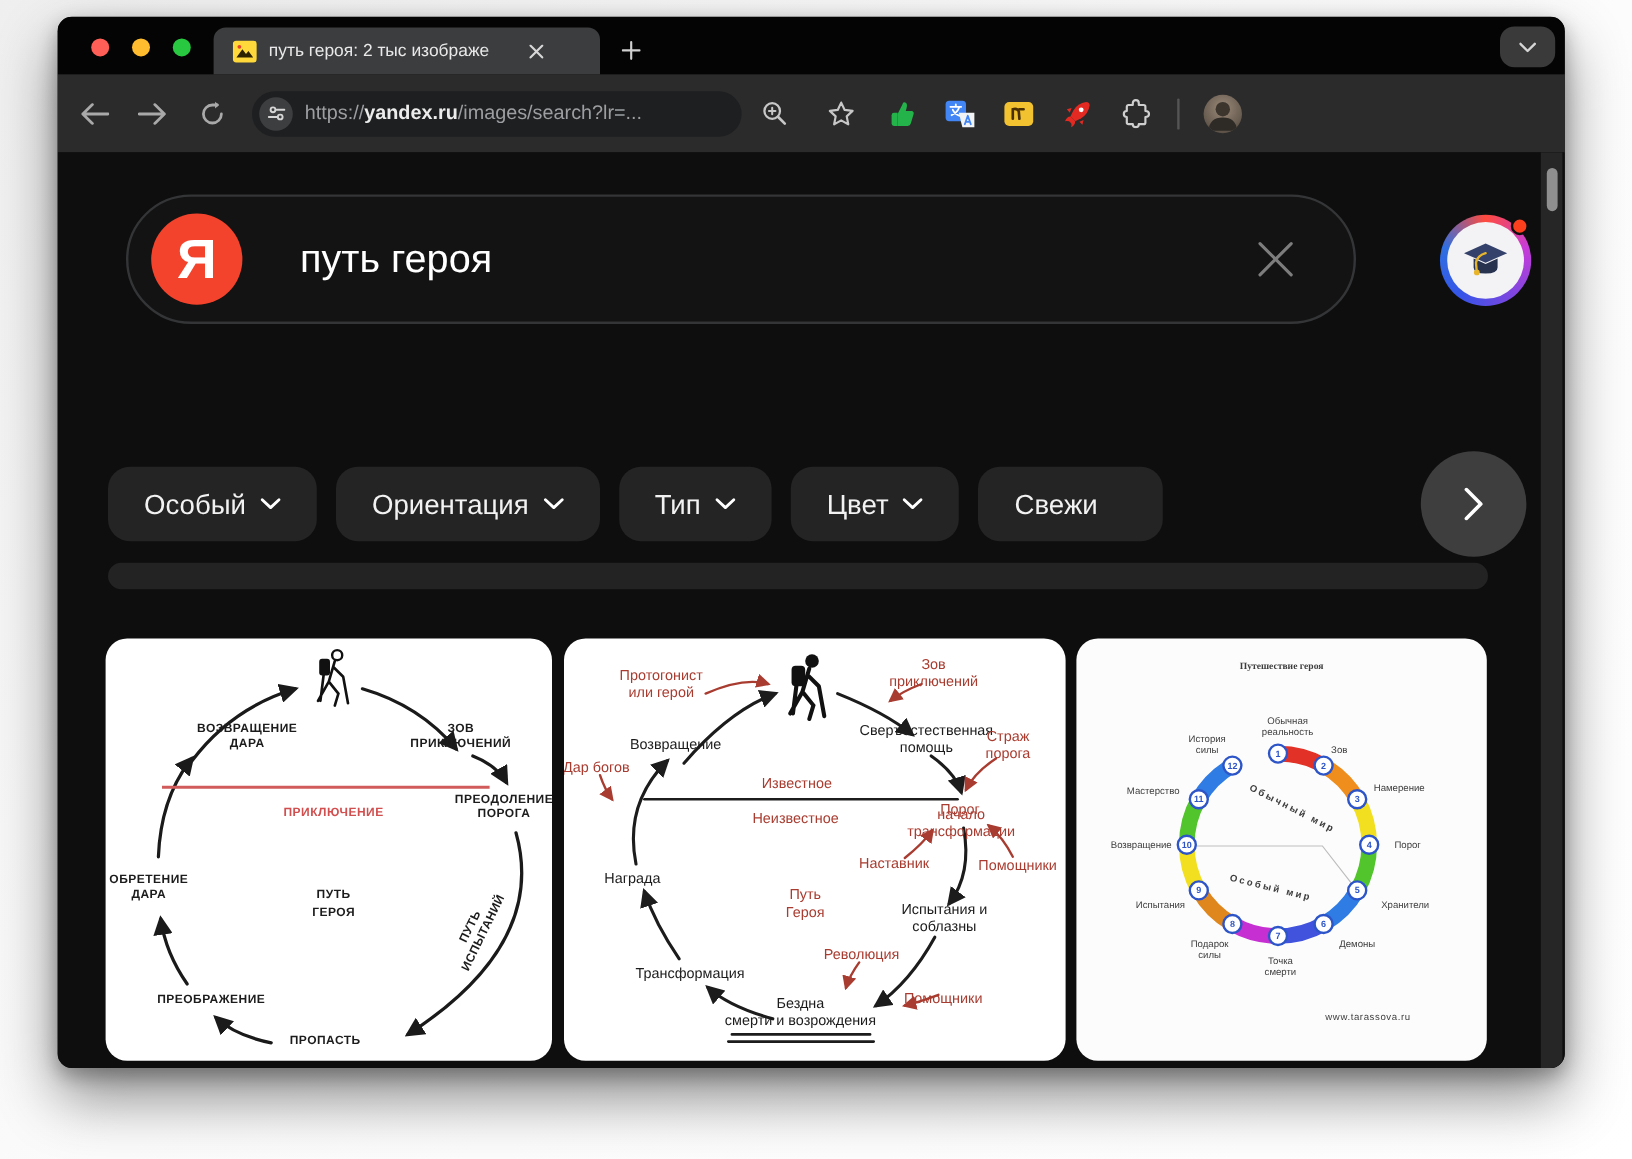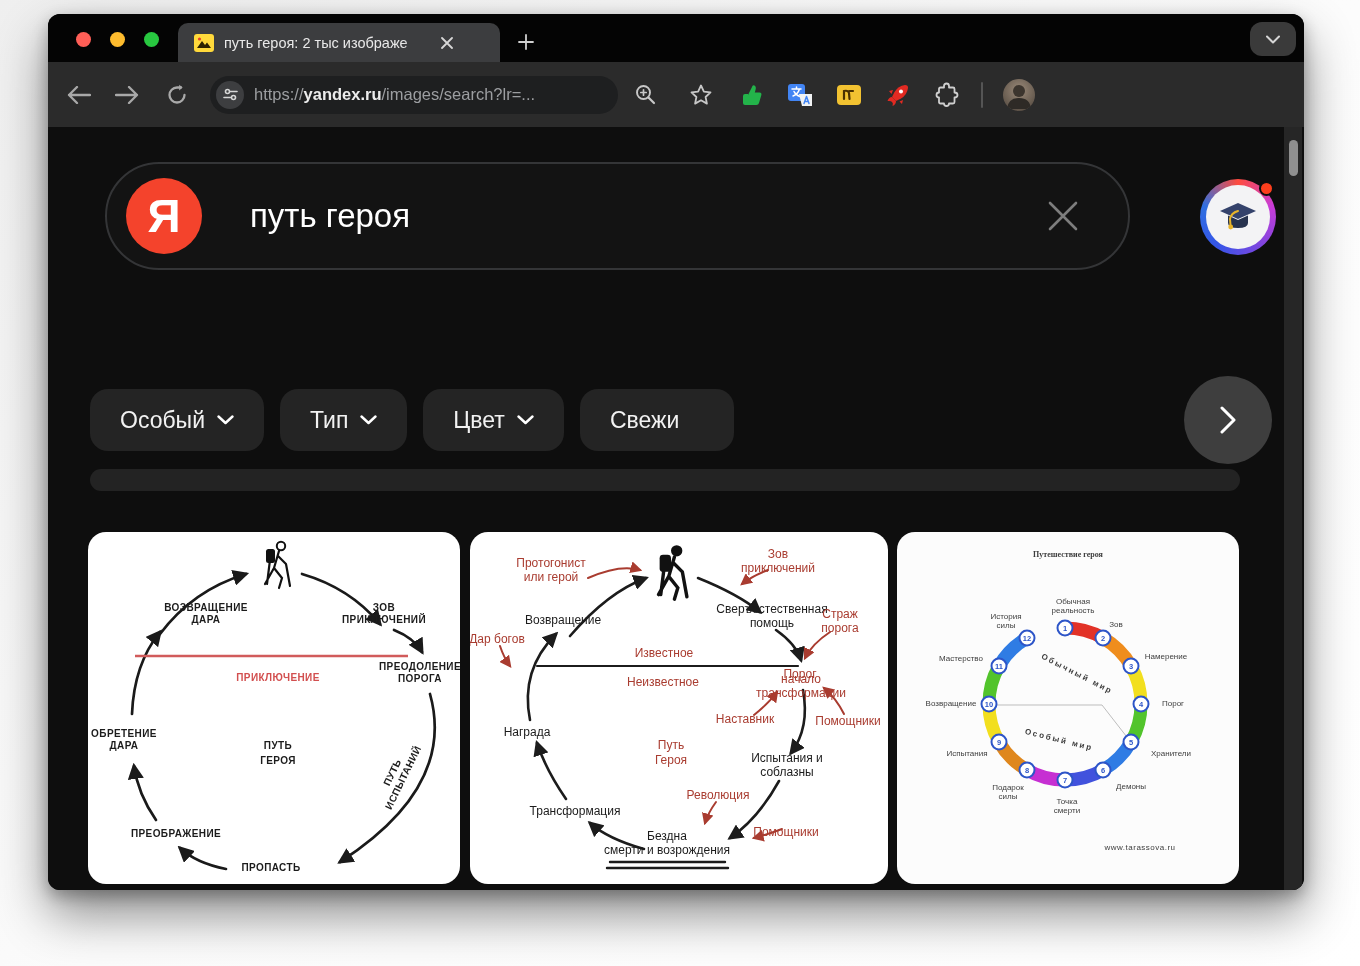--- a/index.html
+++ b/index.html
@@ -290,20 +290,26 @@
           <circle cx="13.7" cy="28" r="2.4" fill="#e8b52a"></circle>
         </svg>
       </div>
       <div class="notif-dot"></div>
     </div>
 
 
     <div class="chips">
       <button class="chip">
           <span>Особый</span>
+          <svg width="17" height="10" viewBox="0 0 17 10">
+            <path d="M1.5 1.5 L8.5 8 L15.5 1.5" stroke="#fff" stroke-width="2.4" fill="none" stroke-linecap="round" stroke-linejoin="round"></path>
+          </svg>
+        </button>
+      <button class="chip">
+          <span>Ориентация</span>
           <svg width="17" height="10" viewBox="0 0 17 10">
             <path d="M1.5 1.5 L8.5 8 L15.5 1.5" stroke="#fff" stroke-width="2.4" fill="none" stroke-linecap="round" stroke-linejoin="round"></path>
           </svg>
         </button>
       <button class="chip">
           <span>Тип</span>
           <svg width="17" height="10" viewBox="0 0 17 10">
             <path d="M1.5 1.5 L8.5 8 L15.5 1.5" stroke="#fff" stroke-width="2.4" fill="none" stroke-linecap="round" stroke-linejoin="round"></path>
           </svg>
         </button>

